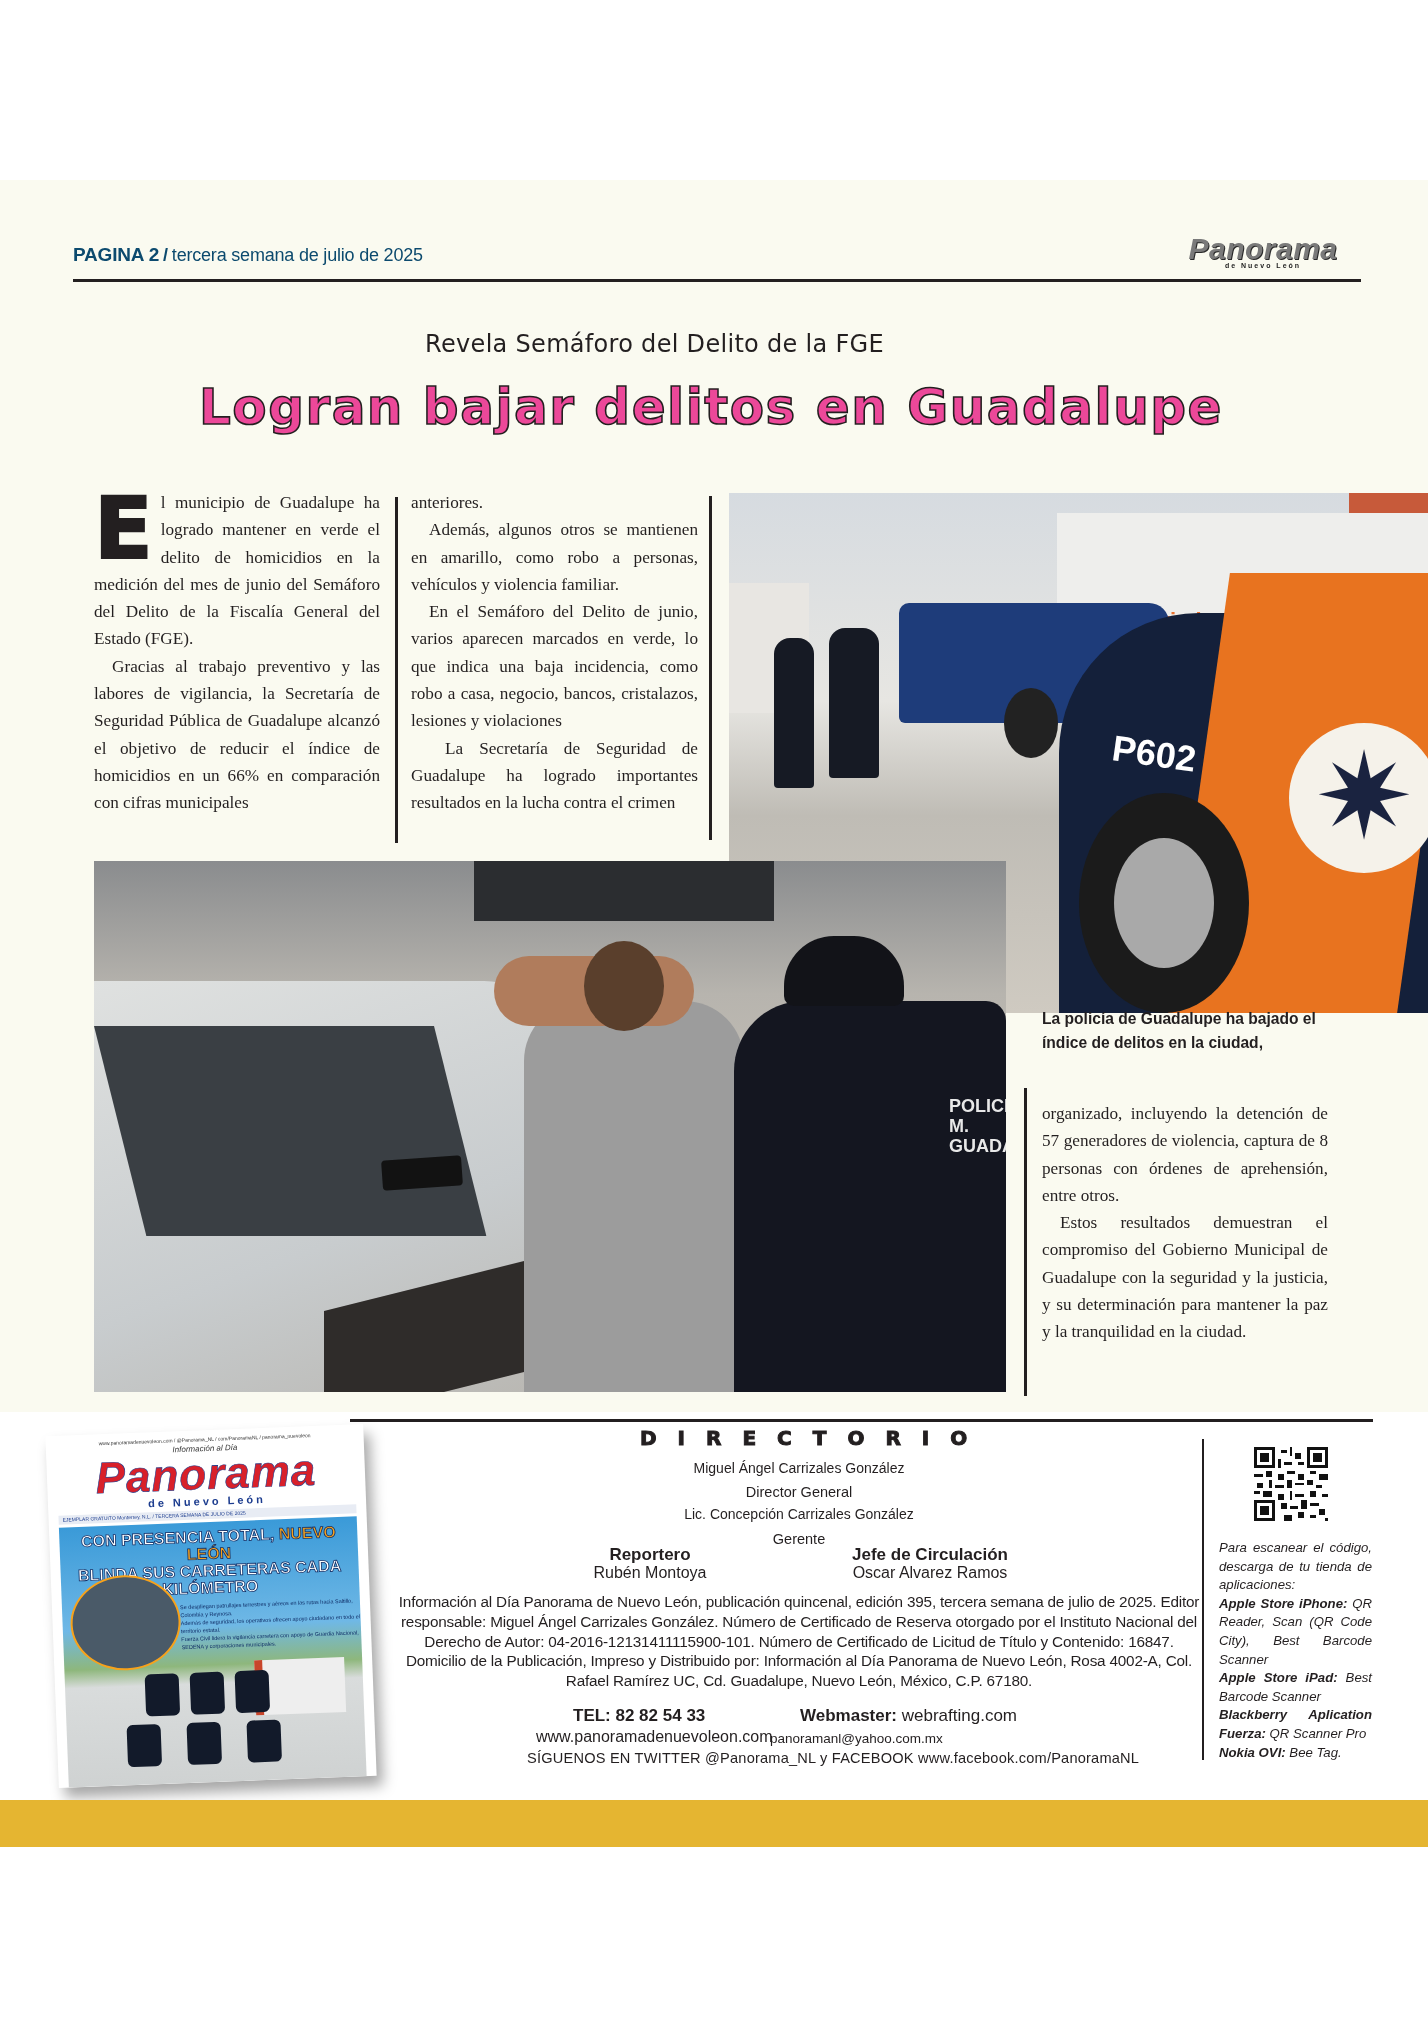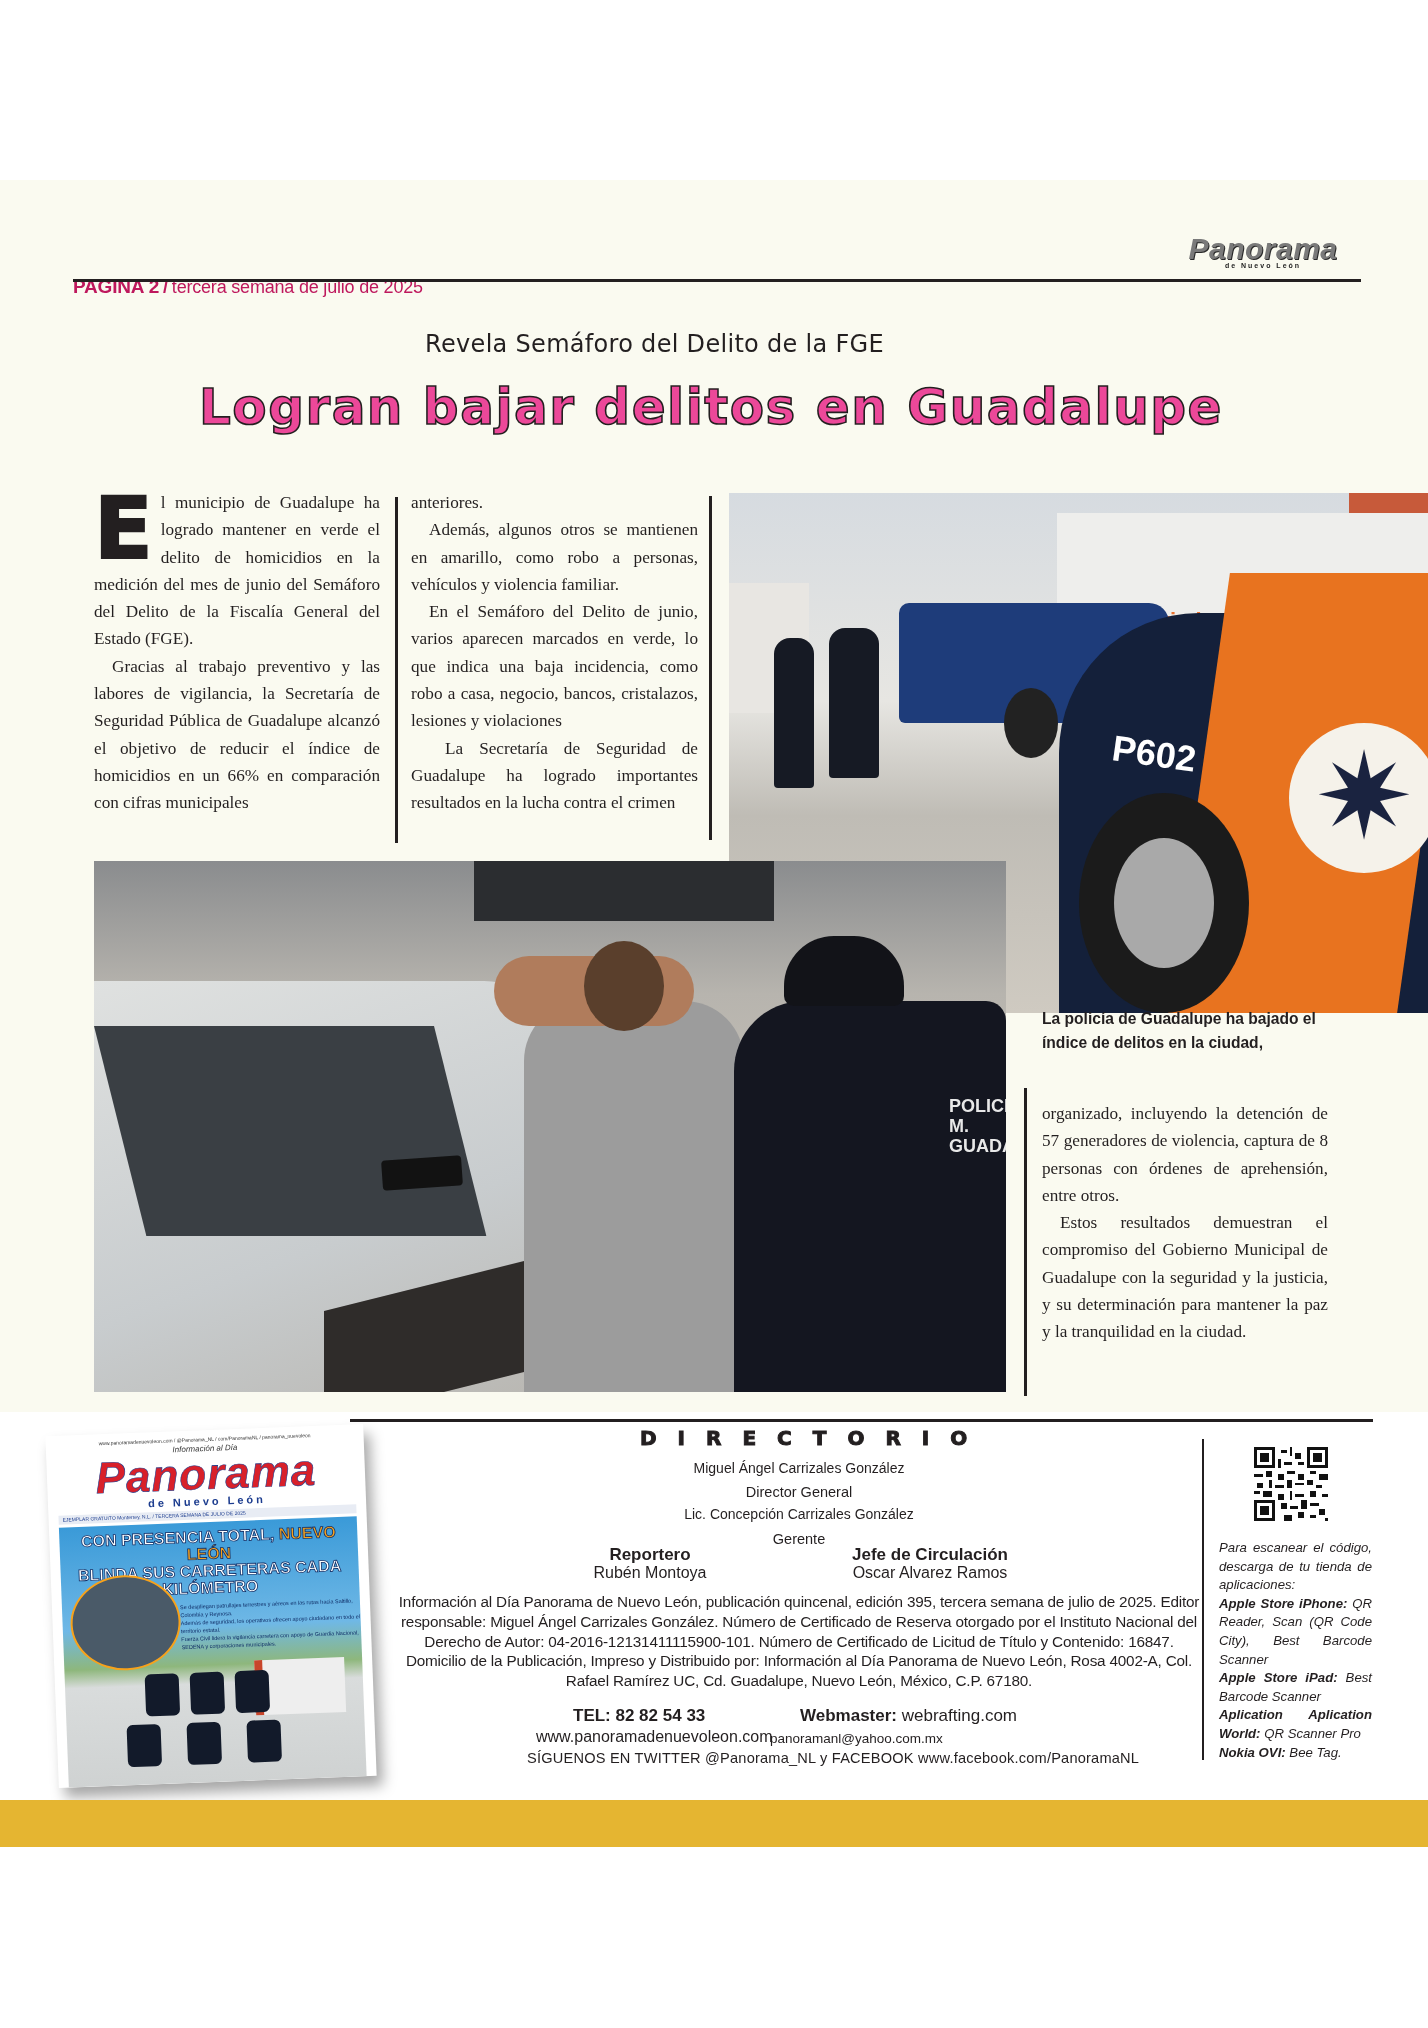--- a/index.html
+++ b/index.html
@@ -2,21 +2,21 @@
 <html><head>
 <meta charset="utf-8">
 <style>
   * { box-sizing: border-box; margin: 0; padding: 0; }
   html, body { width: 1428px; height: 2028px; background: #ffffff; overflow: hidden; }
   body { position: relative; font-family: "Liberation Serif", serif; color: #231f20; }
 
   .cream { position: absolute; left: 0; top: 180px; width: 1428px; height: 1232px; background: #fafaf0; }
 
   
-  .hdr-left { position: absolute; left: 73px; top: 244px; font-family: "Liberation Sans", sans-serif; font-size: 18px; color: #be185d; letter-spacing: -0.2px; margin-top: 32px; }
+  .hdr-left { position: absolute; left: 73px; top: 244px; font-family: "Liberation Sans", sans-serif; font-size: 18px; color: #0c4a6e; letter-spacing: -0.2px; }
   .hdr-left .pg { font-weight: bold; font-size: 19px; }
   .hdr-left .sep { font-weight: bold; margin: 0 4px; }
   .logo-small { position: absolute; left: 1163px; top: 236px; width: 200px; text-align: center; }
   .logo-small .word { font-family: "Liberation Sans", sans-serif; font-weight: bold; font-style: italic; font-size: 30px; color: #7a7a7a; letter-spacing: 0.5px; line-height: 26px; text-shadow: 1px 1px 0 #2a2a2a; }
   .logo-small .sub { font-family: "Liberation Sans", sans-serif; font-weight: bold; font-size: 7px; letter-spacing: 2px; color: #222; line-height: 8px; }
   .hdr-rule { position: absolute; left: 73px; top: 279px; width: 1288px; height: 3px; background: #231f20; }
 
   
   .kicker { position: absolute; left: 0; width: 1309px; top: 330px; text-align: center; font-family: "DejaVu Sans", sans-serif; font-size: 24px; color: #231f20; letter-spacing: 0.3px; }
   .headline { position: absolute; left: 0; width: 1422px; top: 378px; text-align: center; font-family: "DejaVu Sans", sans-serif; font-weight: bold; font-size: 50px; color: #ec4899; letter-spacing: 1.5px; -webkit-text-stroke: 1.6px #231f20; }
@@ -286,17 +286,17 @@
     <rect x="15" y="22" width="2" height="2"></rect>
       <rect x="19" y="23" width="2" height="1"></rect>
       <rect x="24" y="24" width="1" height="1"></rect>
   </g>
 </svg>
 
 <div class="qr-text">
   <span>Para escanear el código, descarga de tu tienda de aplicaciones:</span><br>
   <b>Apple Store iPhone:</b> <span>QR Reader, Scan (QR Code City), Best Barcode Scanner</span><br>
   <b>Apple Store iPad:</b> <span>Best Barcode Scanner</span><br>
-  <b>Aplication Aplication World:</b> <span>QR Scanner Pro</span><br>
+  <b>Blackberry Aplication Fuerza:</b> <span>QR Scanner Pro</span><br>
   <b>Nokia OVI:</b> <span>Bee Tag.</span>
 </div>
 
 <div class="gold-band"></div>
 
 </body></html>

